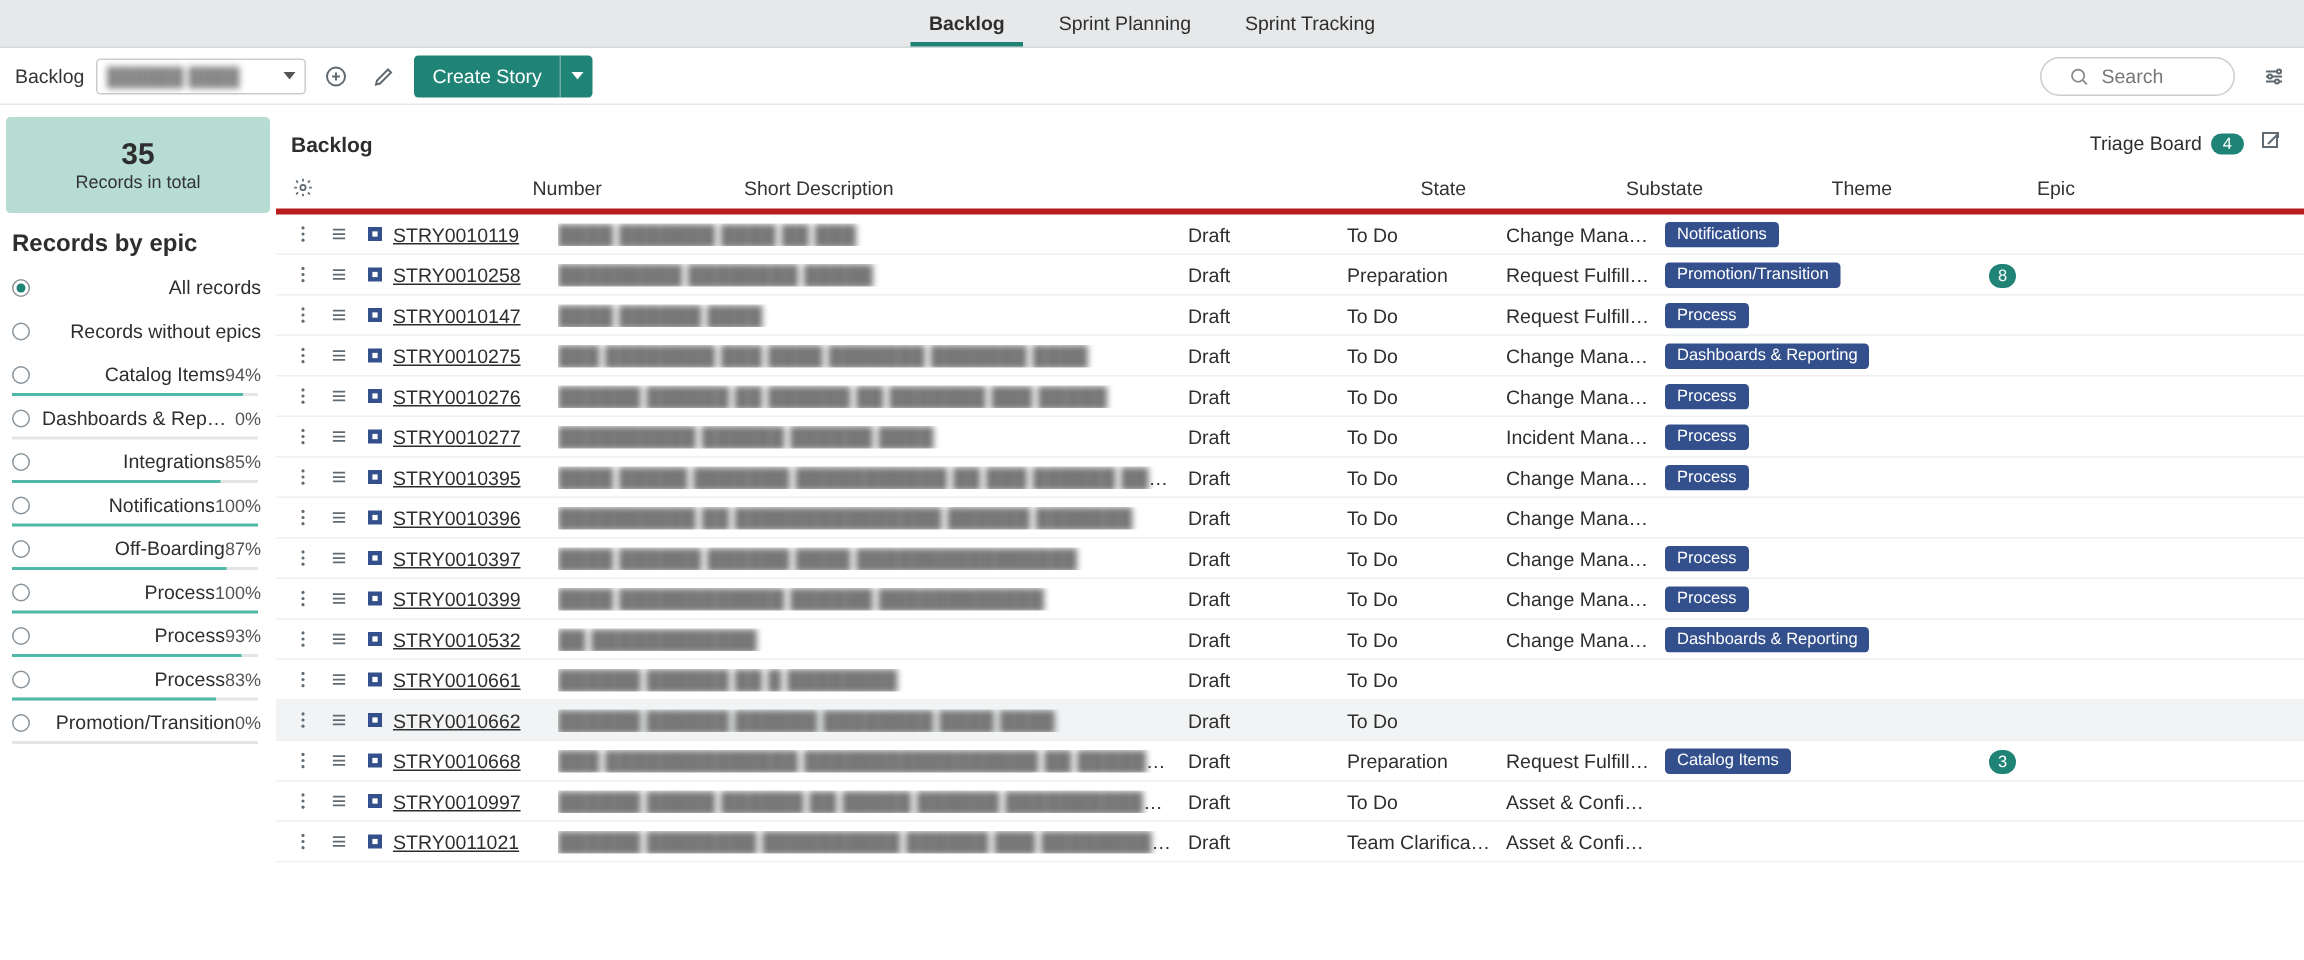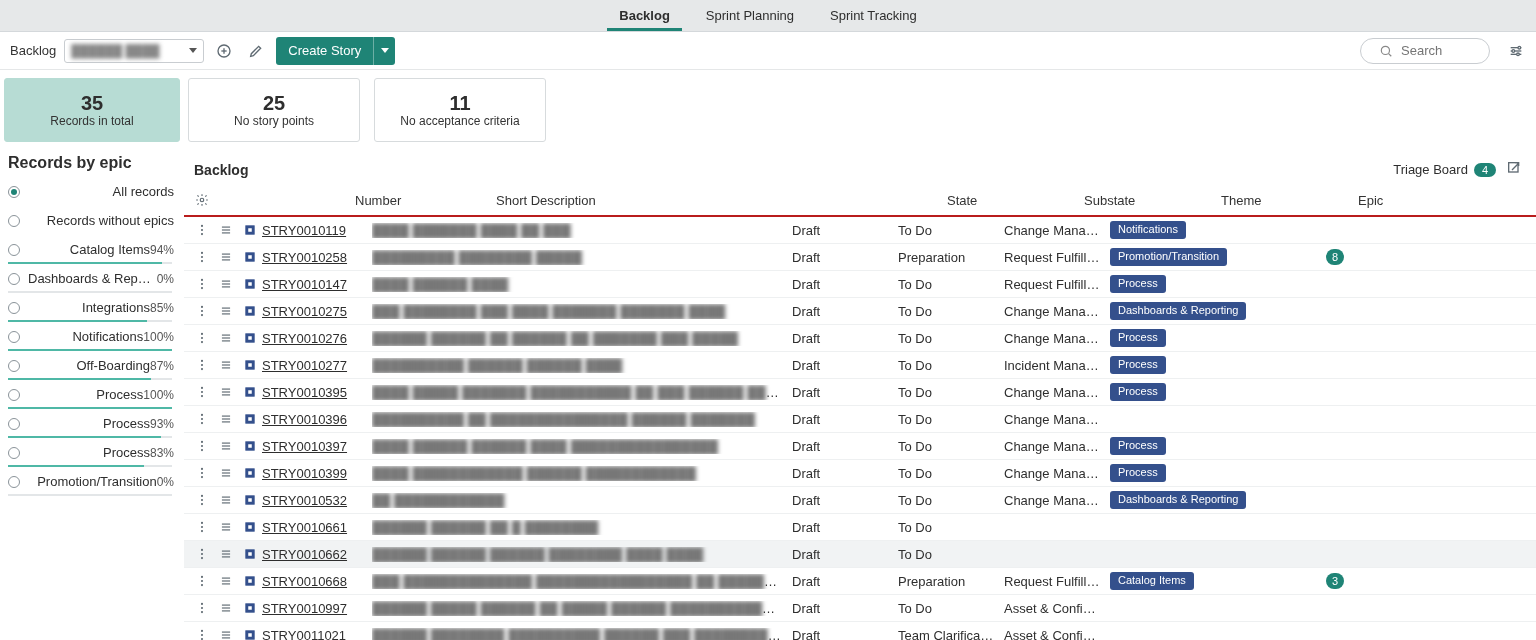--- a/index.html
+++ b/index.html
@@ -226,21 +226,21 @@
   
   .tbl { width:100%; }
   .thead, .row {
     display:grid;
     grid-template-columns: 24px 24px 24px 110px 420px 106px 106px 106px 160px 56px 110px 110px;
     align-items:center;
     font-size:13px;
     min-height:27px;
     padding-left:6px;
   }
-  .thead { color:#333; border-bottom:2px solid #b91c1c; height:32px;gap:31px;}
+  .thead { color:#333; border-bottom:4px solid #b91c1c; height:32px;gap:31px;}
   .thead .h { font-weight:400; color:#333; }
   .row { border-bottom:1px solid #eef0f1; }
   .row.hover { background:#f1f3f4; }
   .row a.numlink {
     color:#2e2e2e; text-decoration: underline;
   }
   .cell { overflow:hidden; text-overflow:ellipsis; white-space:nowrap; padding-right:8px;}
   .desc-blur {
     filter: blur(2.2px);
     color:#777;
@@ -413,30 +413,20 @@
     <span class="name">Promotion/Transition</span>
     <span class="pct">0%</span>
     <div class="epic-bar">
             <div class="fill" style="width:0%"></div>
           </div>
         </div>
       </div>
   </div>
 
   <div class="main">
-    <div class="cards">
-      <div class="card">
-        <div class="num">25</div>
-        <div class="cap">No story points</div>
-      </div>
-      <div class="card">
-        <div class="num">11</div>
-        <div class="cap">No acceptance criteria</div>
-      </div>
-    </div>
 
     <div class="bl-header">
       <span class="title">Backlog</span>
       <div class="spacer"></div>
       <span>Triage Board</span>
       <span class="triage-badge">4</span>
       <span class="open-ext">
         <svg width="16" height="16" viewBox="0 0 24 24" fill="none" stroke="currentColor" stroke-width="2">
             <rect x="4" y="4" width="14" height="14"></rect>
             <path d="M9 15l10-10M14 4h5v5"></path>

